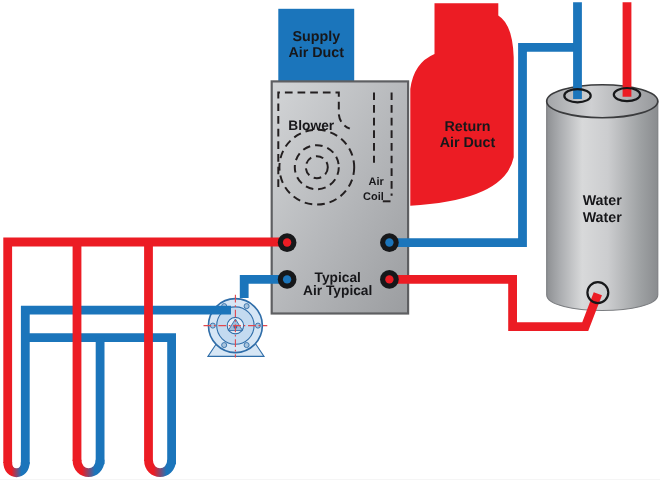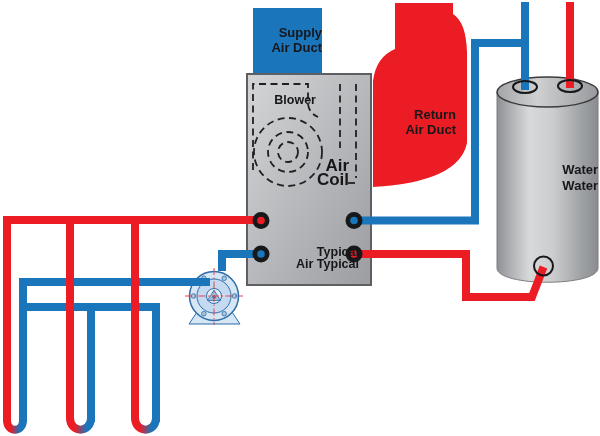--- a/index.html
+++ b/index.html
@@ -21,26 +21,26 @@
     overflow:hidden;
   }
   #stage svg{position:absolute;left:0;top:0;}
   .pipe{fill:none;stroke-width:8;stroke-linecap:butt;stroke-linejoin:miter;}
   .pipe-red{stroke:var(--pipe-red);}
   .pipe-blue{stroke:var(--pipe-blue);}
   .dash{fill:none;stroke:var(--dash-outline);stroke-width:1.8;stroke-dasharray:7 4.5;}
   .portdot{fill:var(--port-black);}
   .lbl{
     position:absolute;font-weight:bold;color:var(--label-text);
-    text-align:right;font-size:13px;line-height:15px;white-space:nowrap;
+    text-align:center;font-size:13px;line-height:15px;white-space:nowrap;
   }
   .lbl-handler{font-size:12.5px;line-height:12px;margin-top:36px;}
   .lbl-blower{font-size:12.5px;line-height:13px;}
-  .lbl-coil{font-size:17px;line-height:13.5px;text-align:right;}
-  .lbl-heater{line-height:15.5px;}
+  .lbl-coil{font-size:10px;line-height:13.5px;text-align:right;}
+  .lbl-heater{line-height:15.5px;margin-top:12px;}
 </style>
 </head>
 <body>
 
 <div id="stage">
 
   <svg width="600" height="436" viewBox="0 0 600 436">
     <defs>
       <linearGradient id="lg-handler" x1="0" y1="0" x2="1" y2="1">
         <stop offset="0" stop-color="#d3d5d7"></stop>
@@ -158,26 +158,26 @@
       <ellipse cx="570" cy="86" rx="12" ry="6"></ellipse>
       <circle cx="543.5" cy="266" r="9.5"></circle>
     </g>
   </svg>
 
   <div class="lbl" style="left:253px;top:25px;width:69px;">
     <div>Supply</div>
     <div>Air Duct</div>
   </div>
 
-  <div class="lbl" style="left:370px;top:107px;width:86px;">
+  <div class="lbl" style="left:370px;top:107px;width:86px;padding-left:12px;">
     <div>Return</div>
     <div>Air Duct</div>
   </div>
 
-  <div class="lbl lbl-blower" style="left:250px;top:94px;width:66px;">Blower</div>
+  <div class="lbl lbl-blower" style="left:250px;top:108px;width:66px;">Blower</div>
 
   <div class="lbl lbl-coil" style="left:300px;top:159px;width:49px;">
     <div>Air</div>
     <div>Coil</div>
   </div>
 
   <div class="lbl lbl-handler" style="left:255px;top:210px;width:104px;">
     <div>Typical</div>
     <div>Air Typical</div>
   </div>

